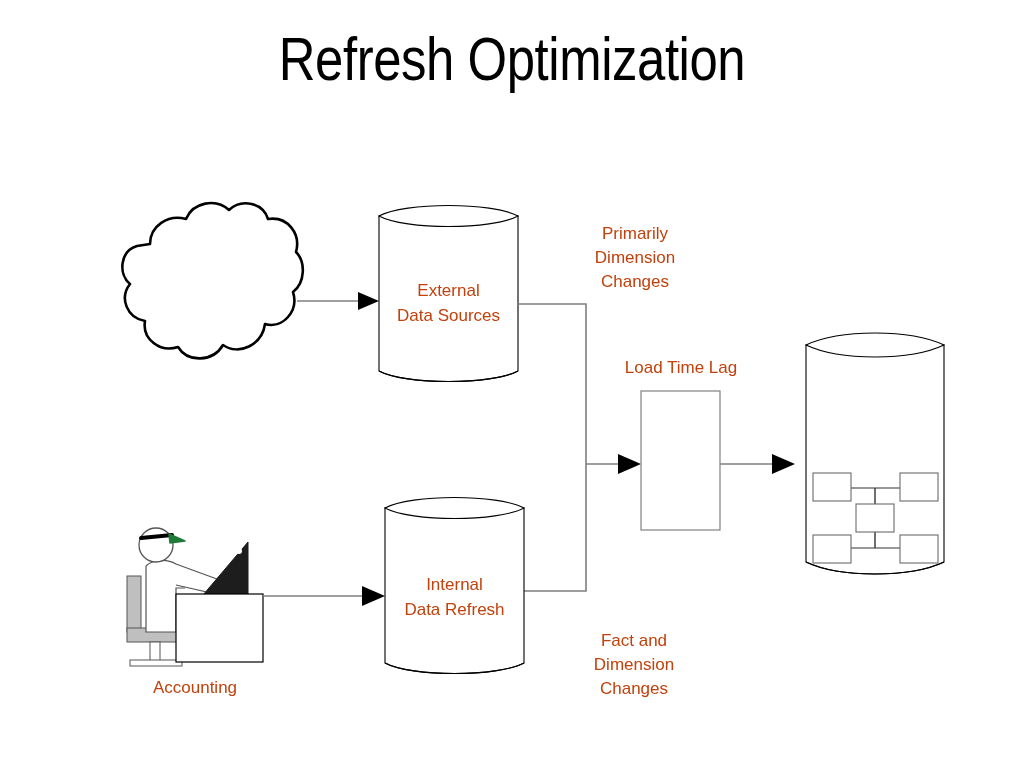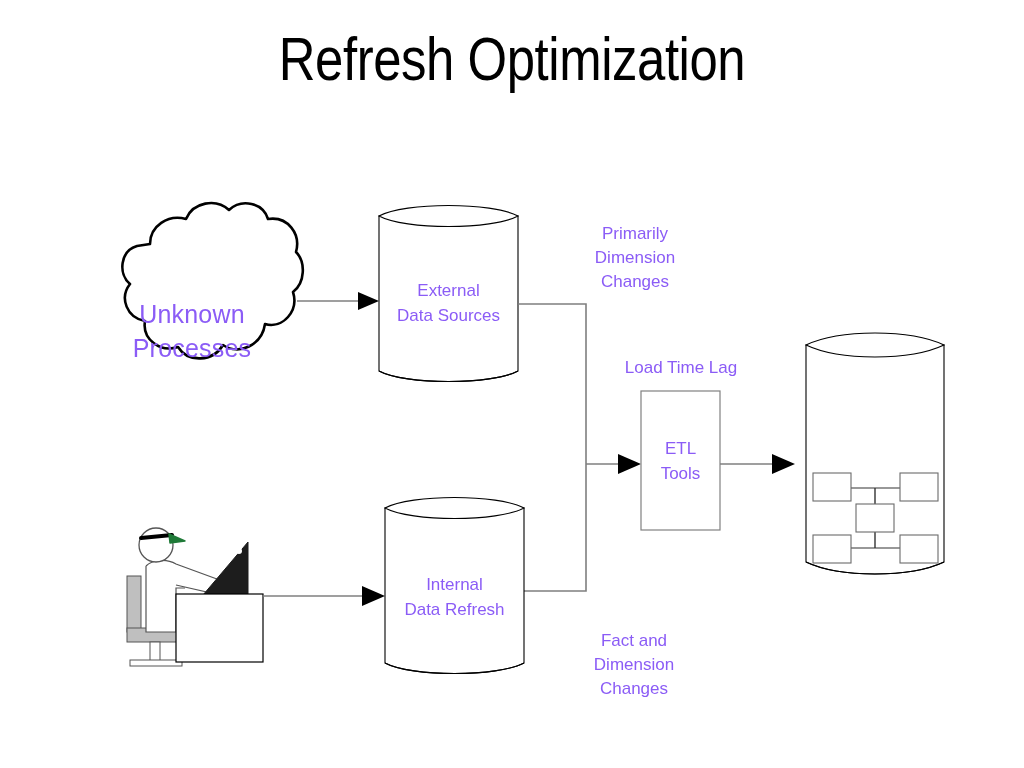--- a/index.html
+++ b/index.html
@@ -41,21 +41,21 @@
     left: 0;
     top: 0;
     width: 1024px;
     height: 768px;
   }
   .lbl {
     position: absolute;
     font-family: "Liberation Sans", sans-serif;
     font-size: 17px;
     line-height: 24px;
-    color: #8b5cf6;
+    color: #c2410c;
     text-align: center;
     white-space: pre-line;
   }
   .lbl.shape-text {
     font-size: 17px;
     line-height: 25px;
   }
   .lbl.cloud-text {
     font-size: 25px;
     line-height: 34px;
@@ -171,33 +171,30 @@
 
       <rect x="176" y="594" width="87" height="68" fill="#ffffff" stroke="#000000" stroke-width="1.2"></rect>
     </g>
 
     <g>
       <line x1="263" y1="596" x2="364" y2="596" stroke="#7f7f7f" stroke-width="1.6"></line>
       <path d="M362,586 L385,596 L362,606 z" fill="#000000"></path>
     </g>
   </svg>
 
-  <div class="lbl cloud-text" style="left:112px; top:297px; width:160px;">Unknown
-Processes</div>
 
   <div class="lbl shape-text" style="left:379px; top:278px; width:139px;">External
 Data Sources</div>
 
   <div class="lbl shape-text" style="left:385px; top:572px; width:139px;">Internal
 Data Refresh</div>
 
-  <div class="lbl shape-text" style="left:641px; top:436px; width:79px;">ETL
-Tools</div>
-
-
+
+
+  <div class="lbl" style="left:120px; top:676px; width:150px;">Accounting</div>
 
   <div class="lbl" style="left:560px; top:222px; width:150px;">Primarily
 Dimension
 Changes</div>
 
 
   <div class="lbl nowrap" style="left:606px; top:356px; width:150px;">Load Time Lag</div>
 
   <div class="lbl" style="left:559px; top:629px; width:150px;">Fact and
 Dimension

